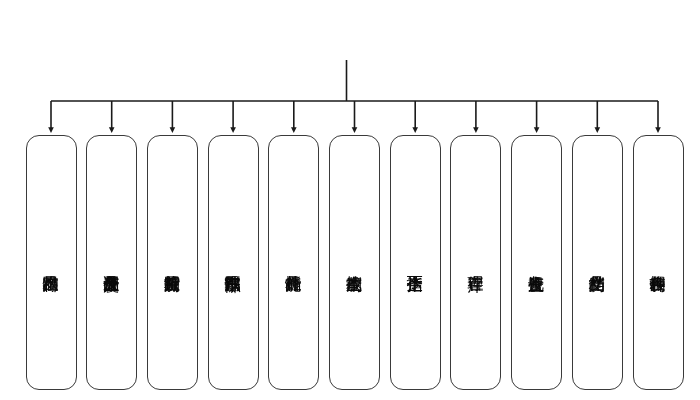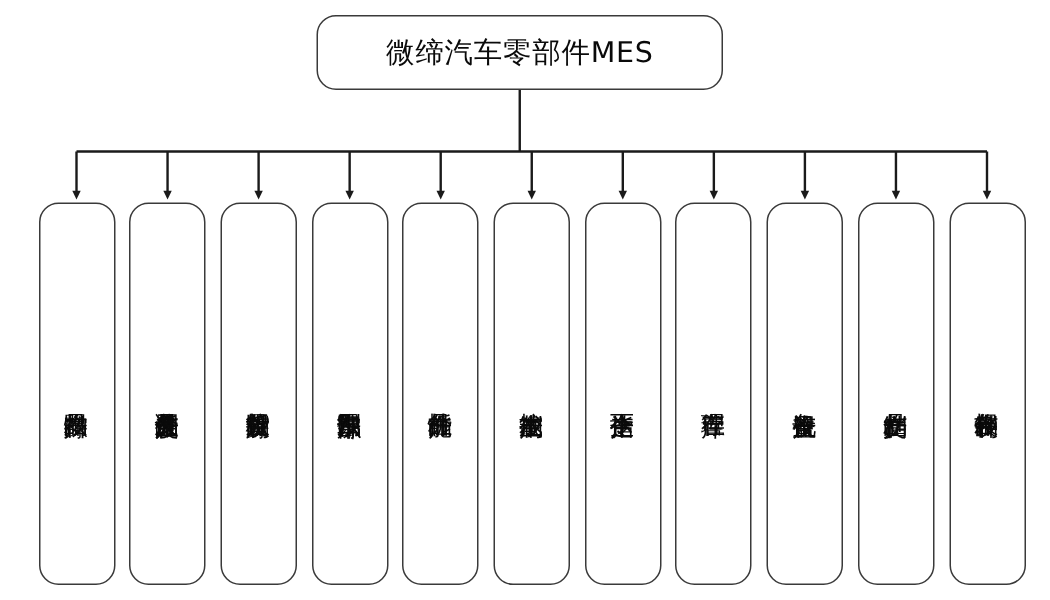--- a/index.html
+++ b/index.html
@@ -101,23 +101,20 @@
     <path d="M233.1,101 L233.1,130" stroke="#1a1a1a" stroke-width="1.6" fill="none" marker-end="url(#arrowhead)"></path>
     <path d="M293.8,101 L293.8,130" stroke="#1a1a1a" stroke-width="1.6" fill="none" marker-end="url(#arrowhead)"></path>
     <path d="M354.5,101 L354.5,130" stroke="#1a1a1a" stroke-width="1.6" fill="none" marker-end="url(#arrowhead)"></path>
     <path d="M415.2,101 L415.2,130" stroke="#1a1a1a" stroke-width="1.6" fill="none" marker-end="url(#arrowhead)"></path>
     <path d="M475.9,101 L475.9,130" stroke="#1a1a1a" stroke-width="1.6" fill="none" marker-end="url(#arrowhead)"></path>
     <path d="M536.6,101 L536.6,130" stroke="#1a1a1a" stroke-width="1.6" fill="none" marker-end="url(#arrowhead)"></path>
     <path d="M597.3,101 L597.3,130" stroke="#1a1a1a" stroke-width="1.6" fill="none" marker-end="url(#arrowhead)"></path>
     <path d="M658,101 L658,130" stroke="#1a1a1a" stroke-width="1.6" fill="none" marker-end="url(#arrowhead)"></path>
   </svg>
 
-  <div class="root-node">
-    <span class="root-label">微缔汽车零部件MES</span>
-  </div>
 
   <div class="leaf-node" style="left:25.5px;">
     <span class="leaf-label">产品物料跟踪</span>
   </div>
   <div class="leaf-node" style="left:86.2px;">
     <span class="leaf-label">产品生产任务分派及调度</span>
   </div>
   <div class="leaf-node" style="left:146.9px;">
     <span class="leaf-label">质量跟踪控制分析</span>
   </div>

